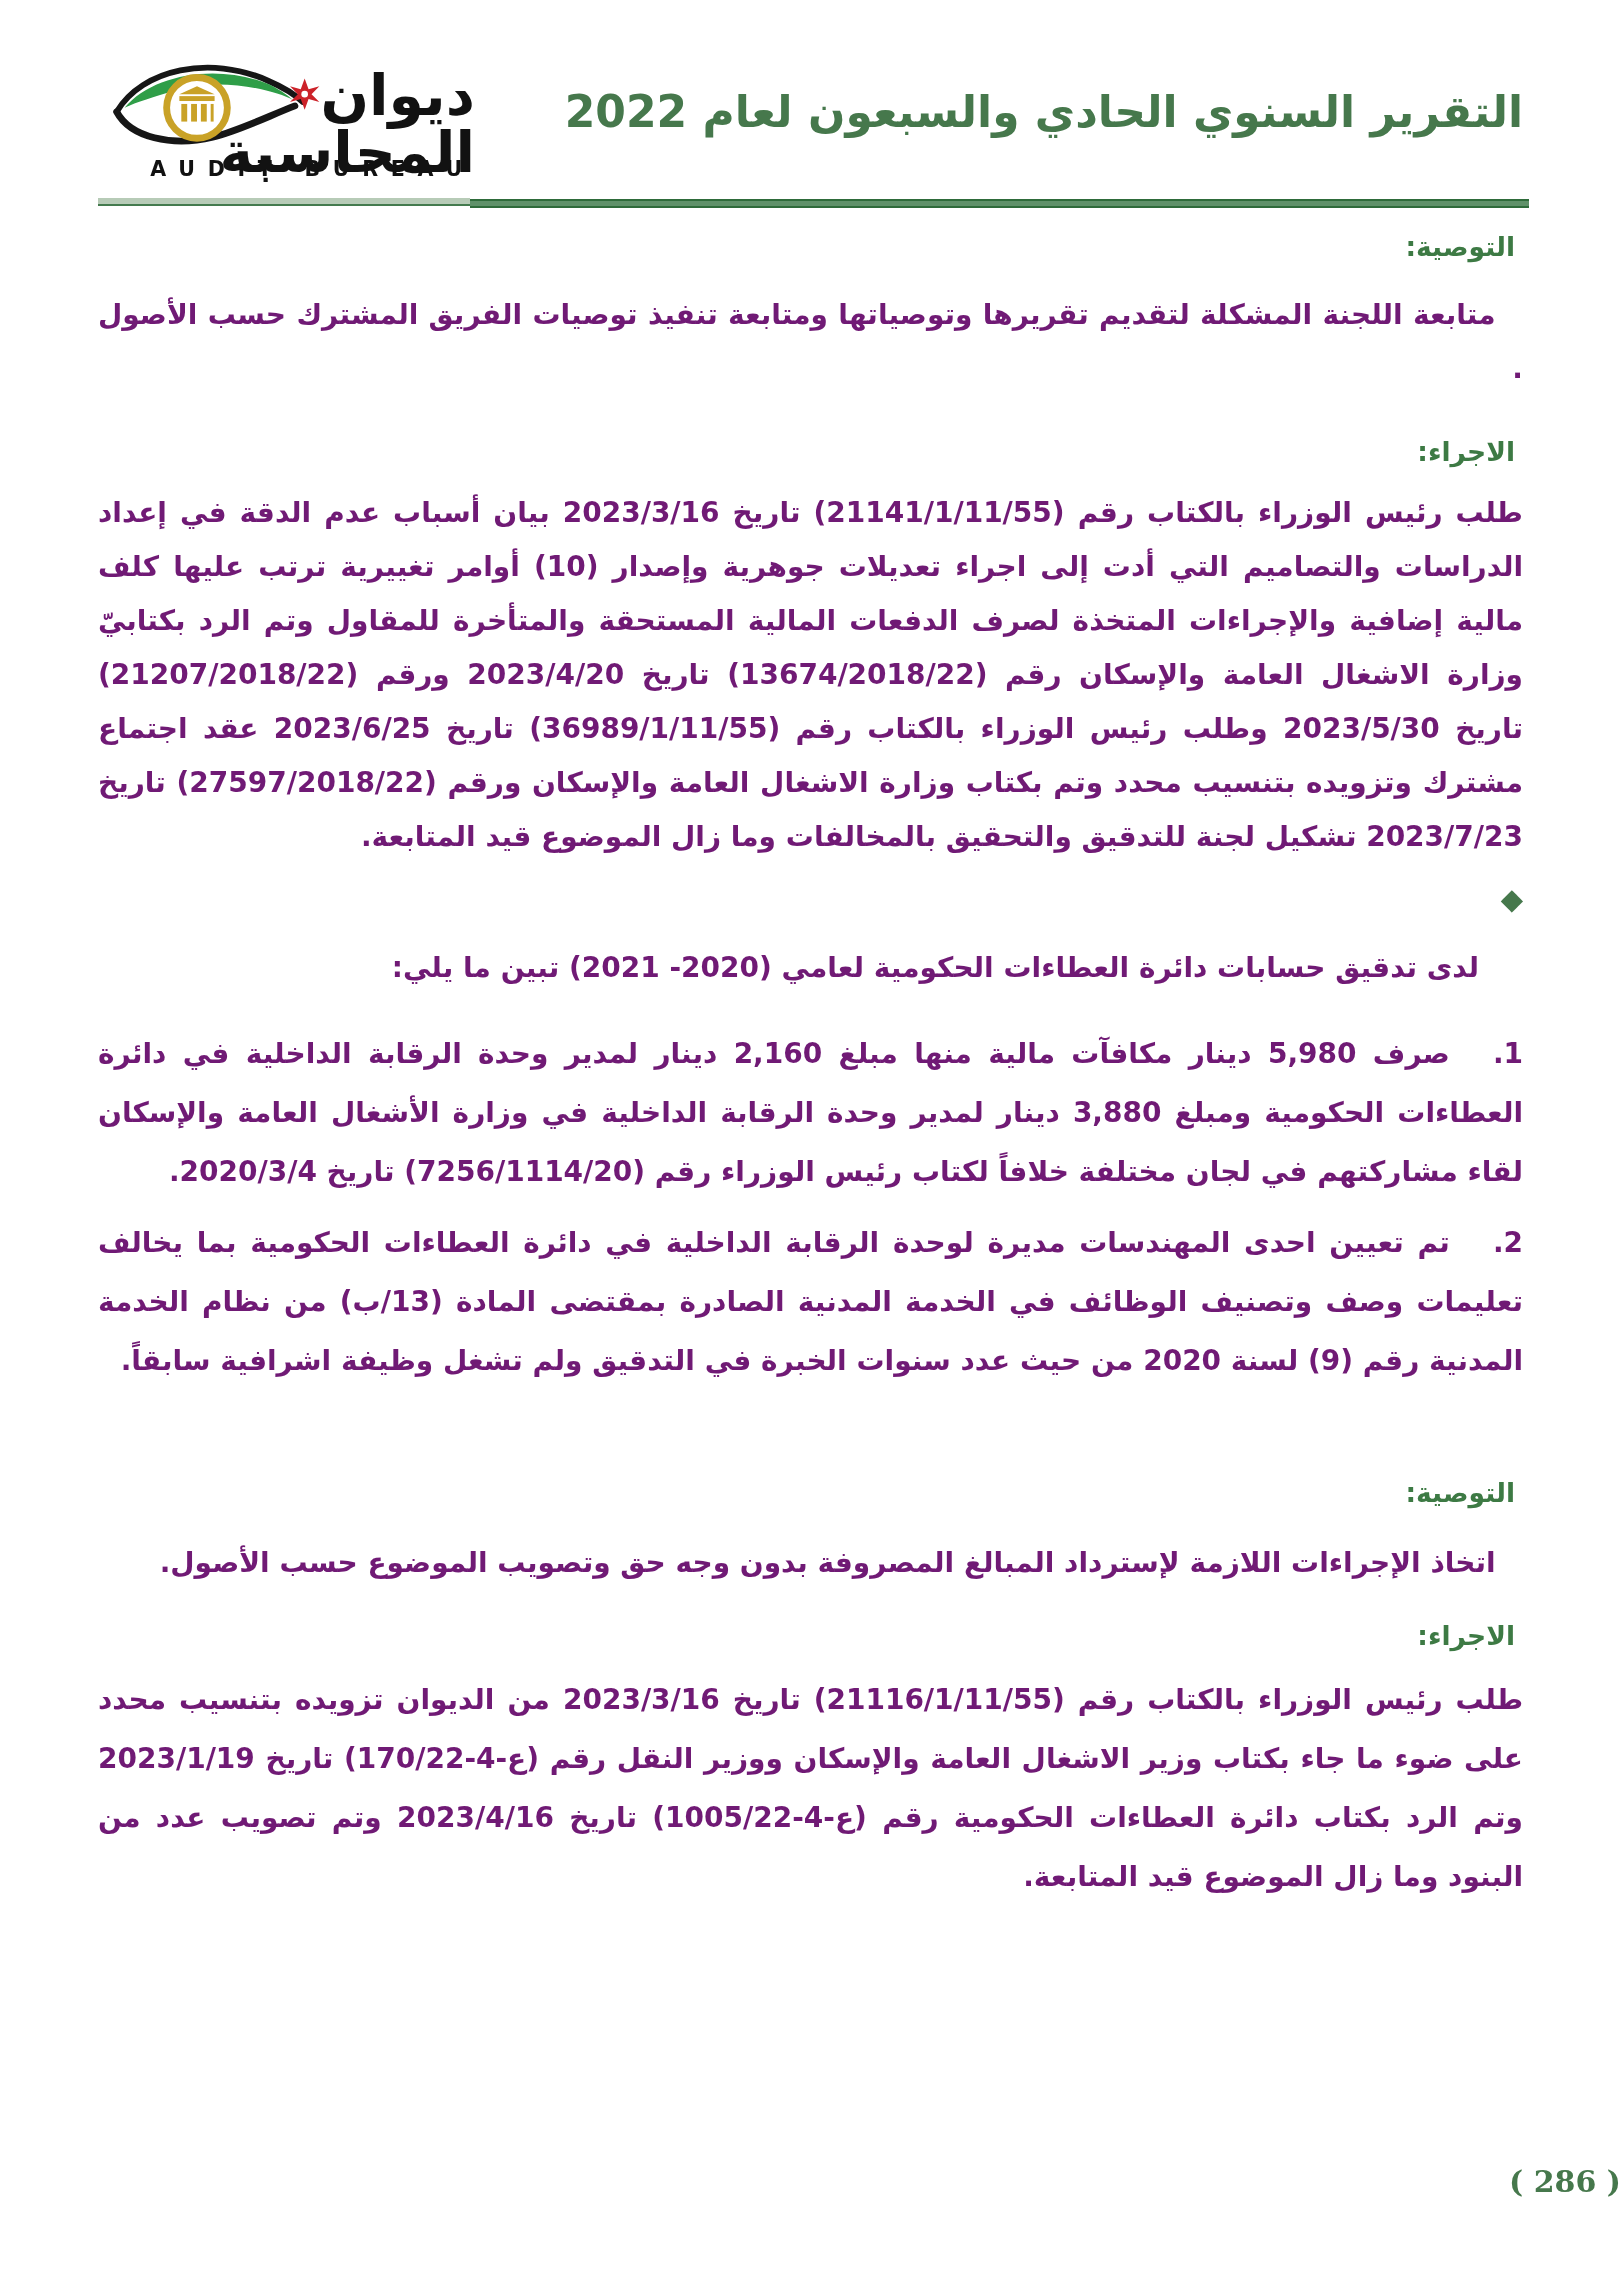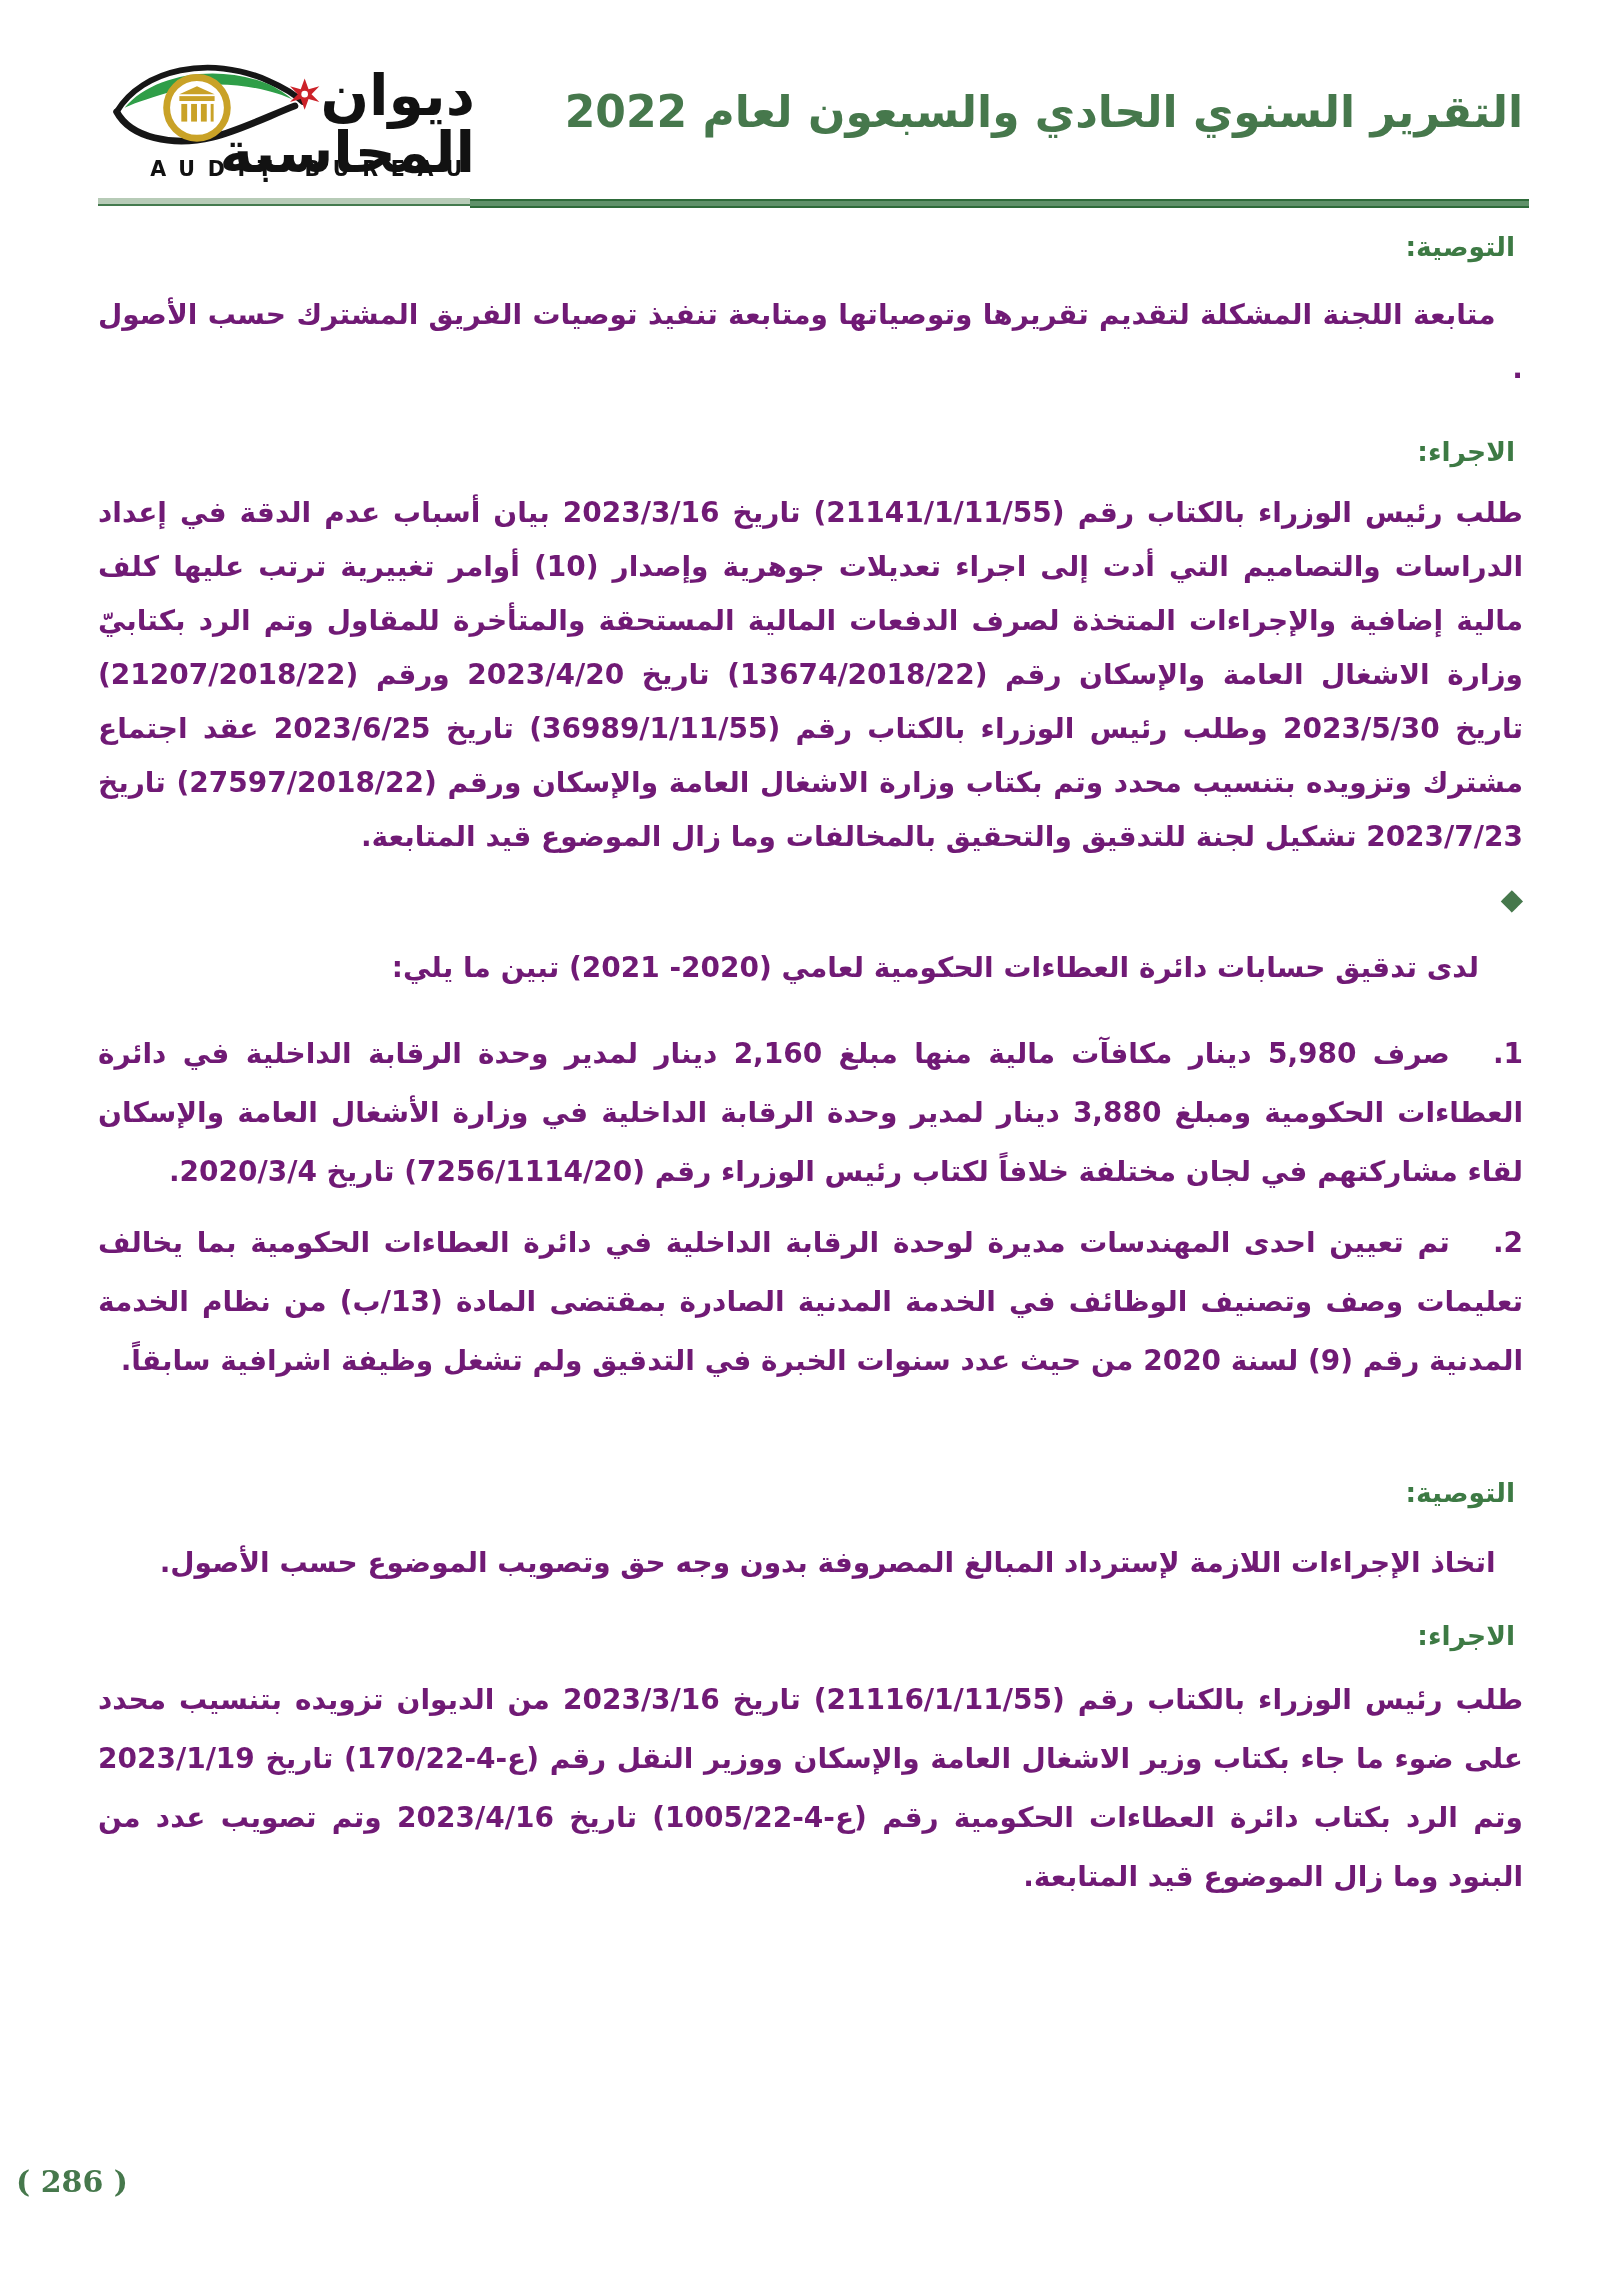--- a/index.html
+++ b/index.html
@@ -81,21 +81,21 @@
   .mt-f1{margin-top:27.4px;}
   .mt-f2{margin-top:11.8px;}
   .mt-src{margin-top:31px;}
   .mt-label3{margin-top:86px;}
   .mt-p2{margin-top:27.4px;}
   .mt-label4{margin-top:29px;}
   .mt-para2{margin-top:17.6px;}
   
   .page-number{
     position:absolute;left:16px;right:0;top:2164px;
-    text-align:left;font-size:30px;font-weight:700;color:#46784c;
+    text-align:right;font-size:30px;font-weight:700;color:#46784c;
     font-family:"DejaVu Serif","DejaVu Sans",serif;
   }
 </style>
 </head>
 <body>
 
 <div class="page">
 
   <div class="header">
 

